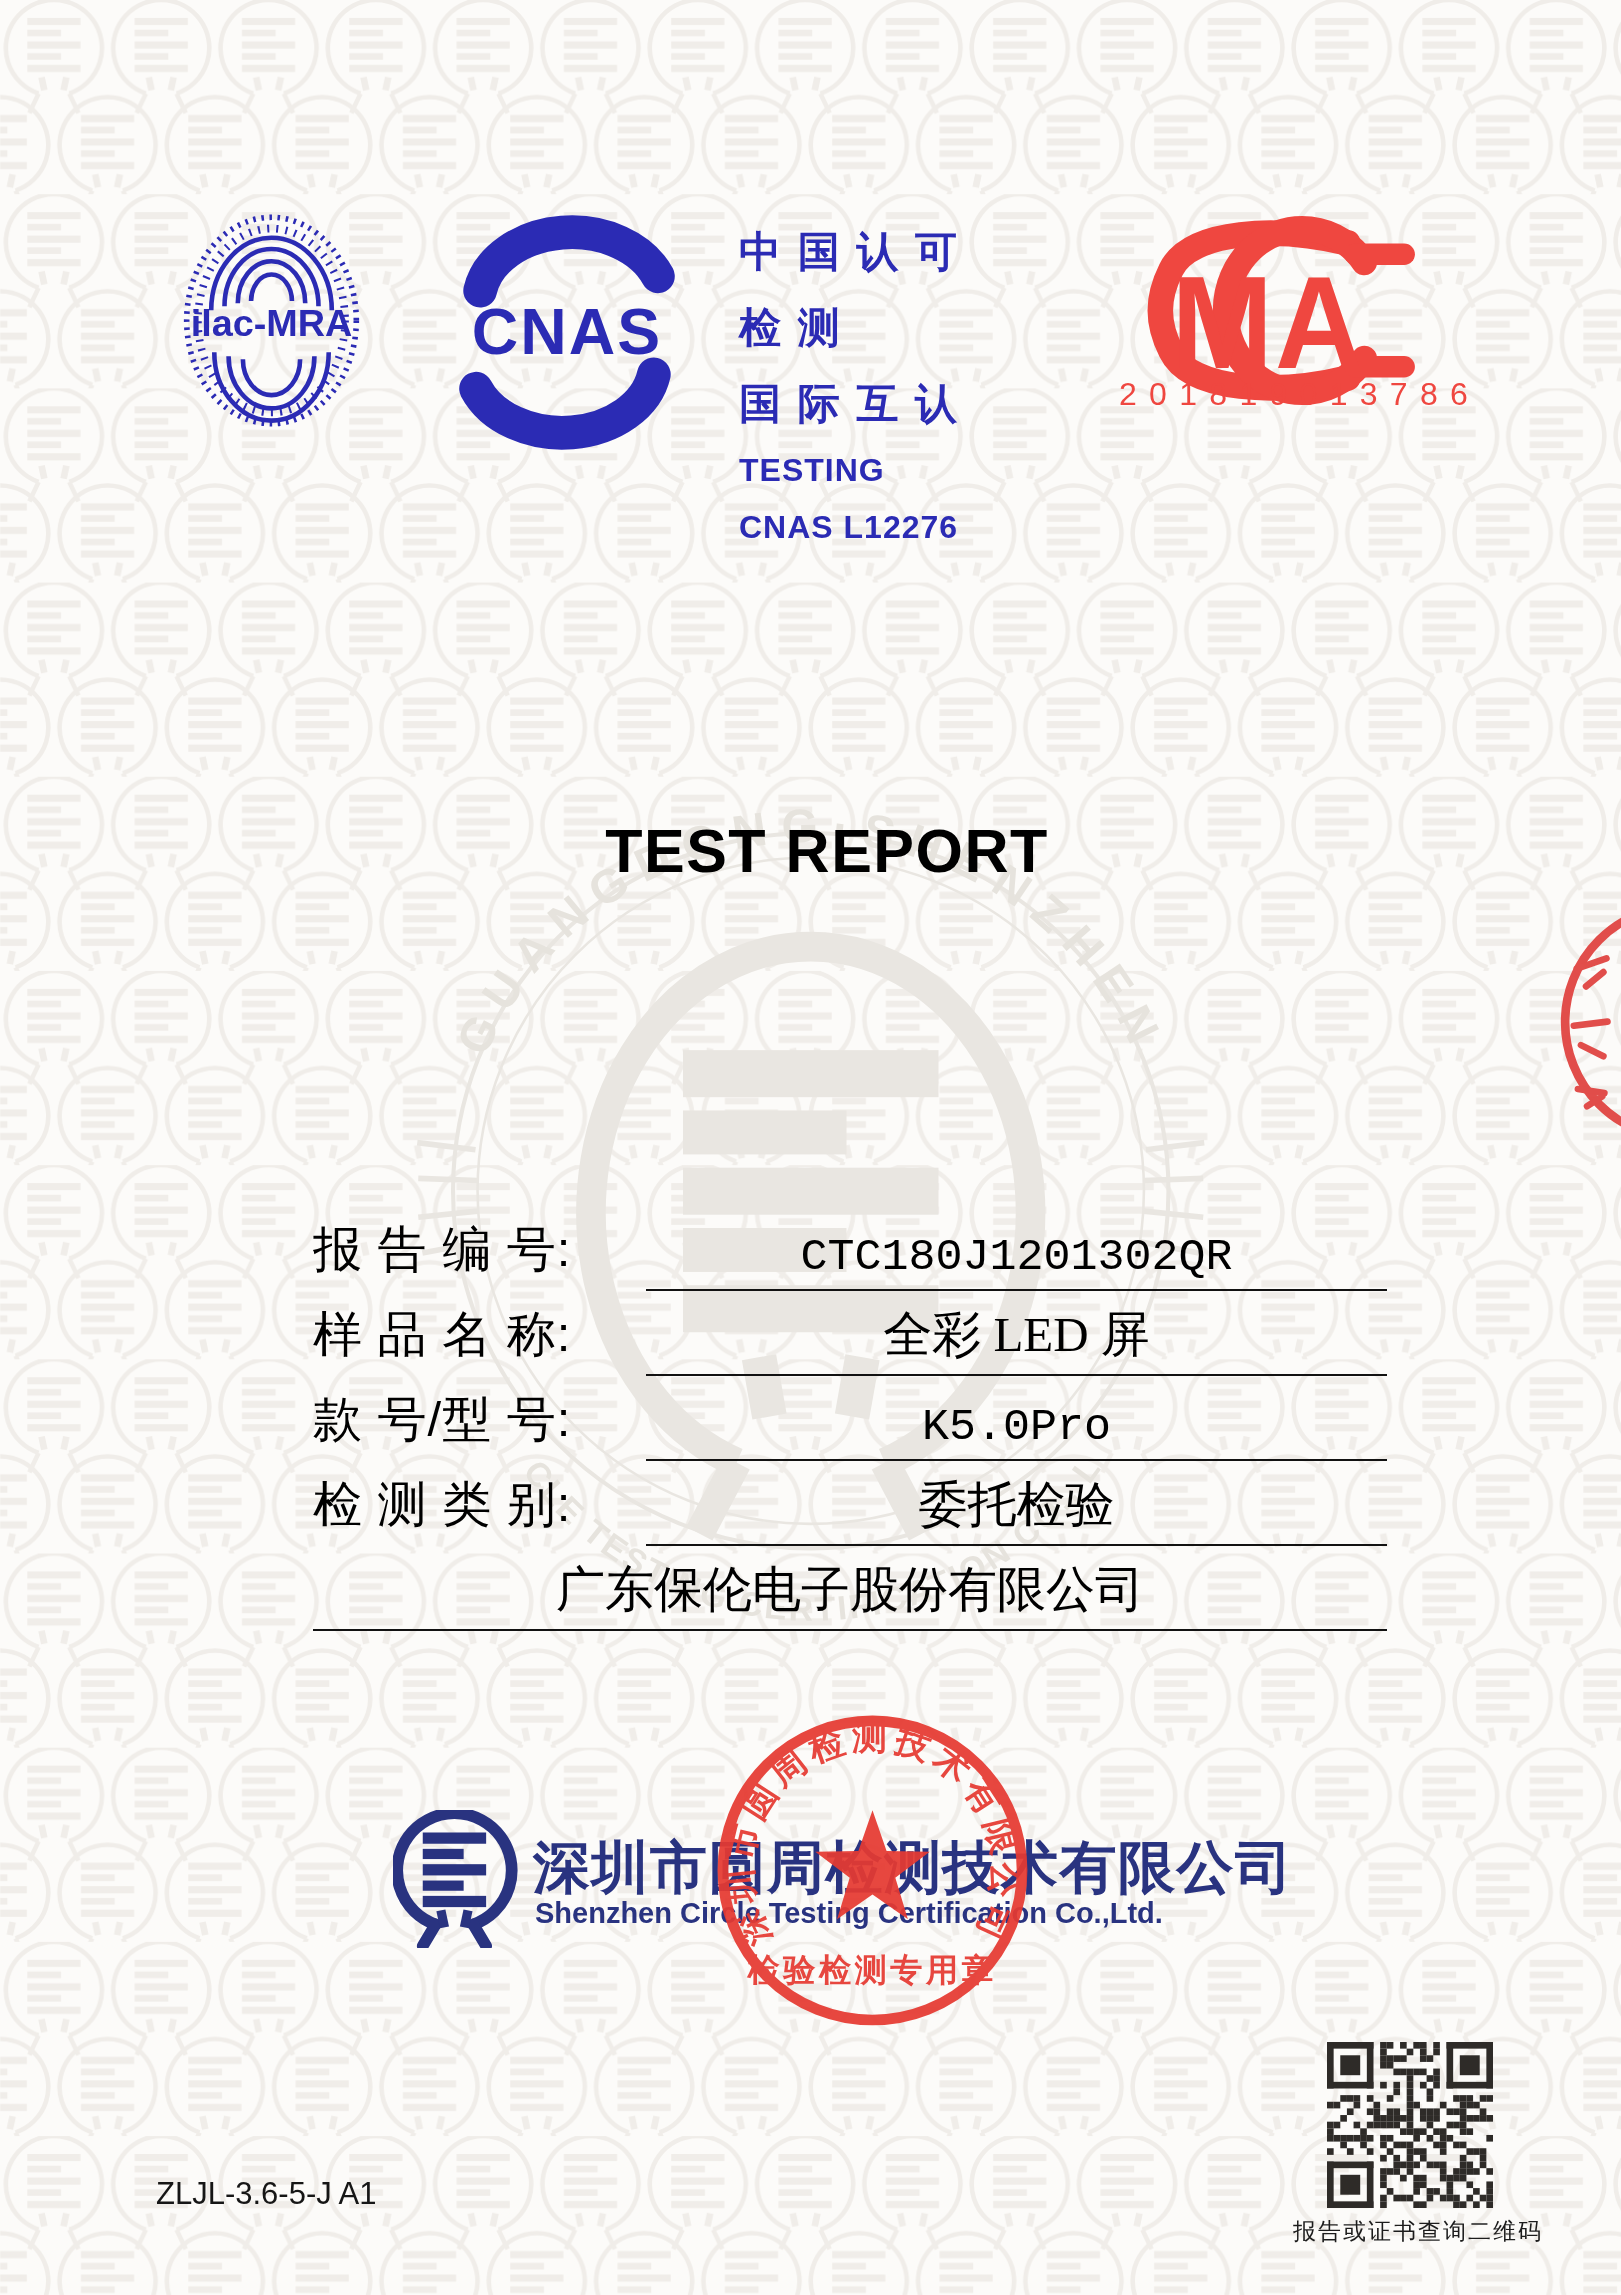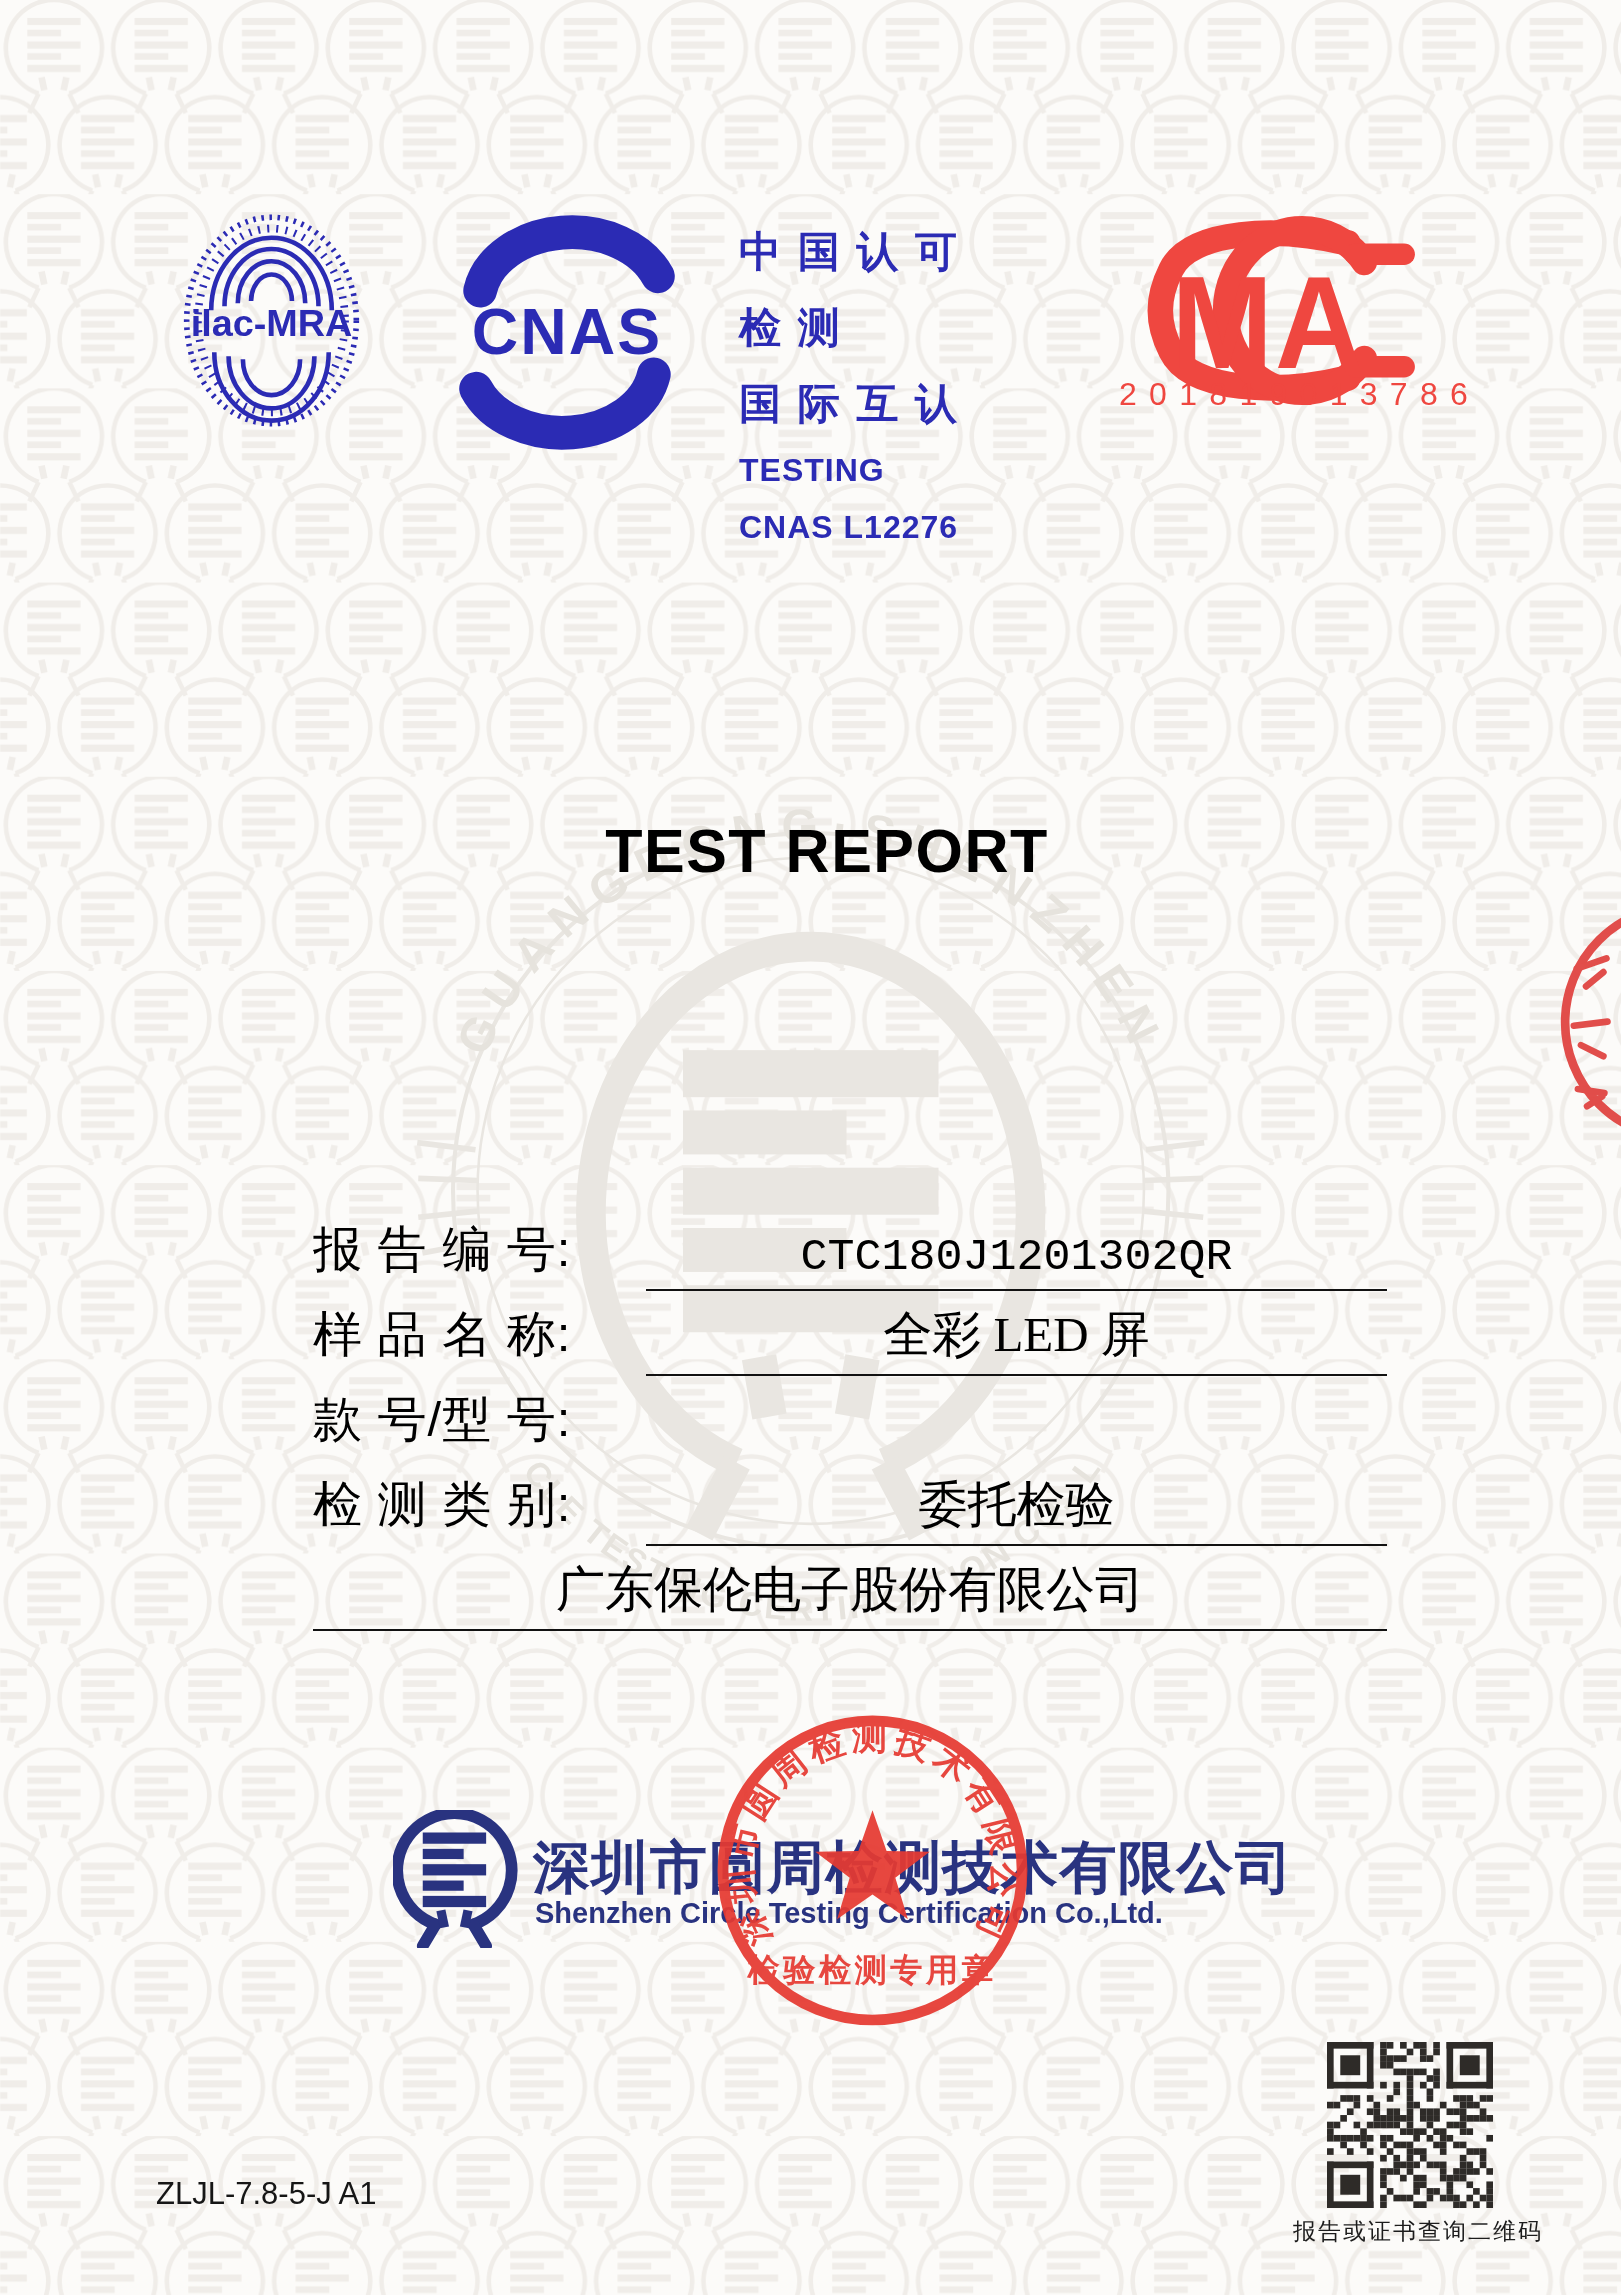--- a/index.html
+++ b/index.html
@@ -154,20 +154,21 @@
     <div class="frow">
       <div class="flabel">报 告 编 号:</div>
       <div class="fvalue mono">CTC180J1201302QR</div>
     </div>
     <div class="frow">
       <div class="flabel">样 品 名 称:</div>
       <div class="fvalue">全彩 LED 屏</div>
     </div>
     <div class="frow">
       <div class="flabel">款 号/型 号:</div>
+      <div class="fvalue mono">K5.0Pro</div>
     </div>
     <div class="frow">
       <div class="flabel">检 测 类 别:</div>
       <div class="fvalue">委托检验</div>
     </div>
     <div class="frow">
       <div class="fvalue">广东保伦电子股份有限公司</div>
     </div>
   </div>
 
@@ -436,16 +437,16 @@
         <rect x="169" y="312" width="13" height="13"></rect>
         <rect x="182" y="312" width="13" height="13"></rect>
         <rect x="247" y="312" width="13" height="13"></rect>
         <rect x="260" y="312" width="13" height="13"></rect>
         <rect x="286" y="312" width="13" height="13"></rect>
         <rect x="312" y="312" width="13" height="13"></rect>
       </g>
   </svg>
   <div class="qr-caption">报告或证书查询二维码</div>
 
-  <div class="form-code">ZLJL-7.8-5-J A1</div>
+  <div class="form-code">ZLJL-3.6-5-J A1</div>
 
 </div>
 
 
 </body></html>

